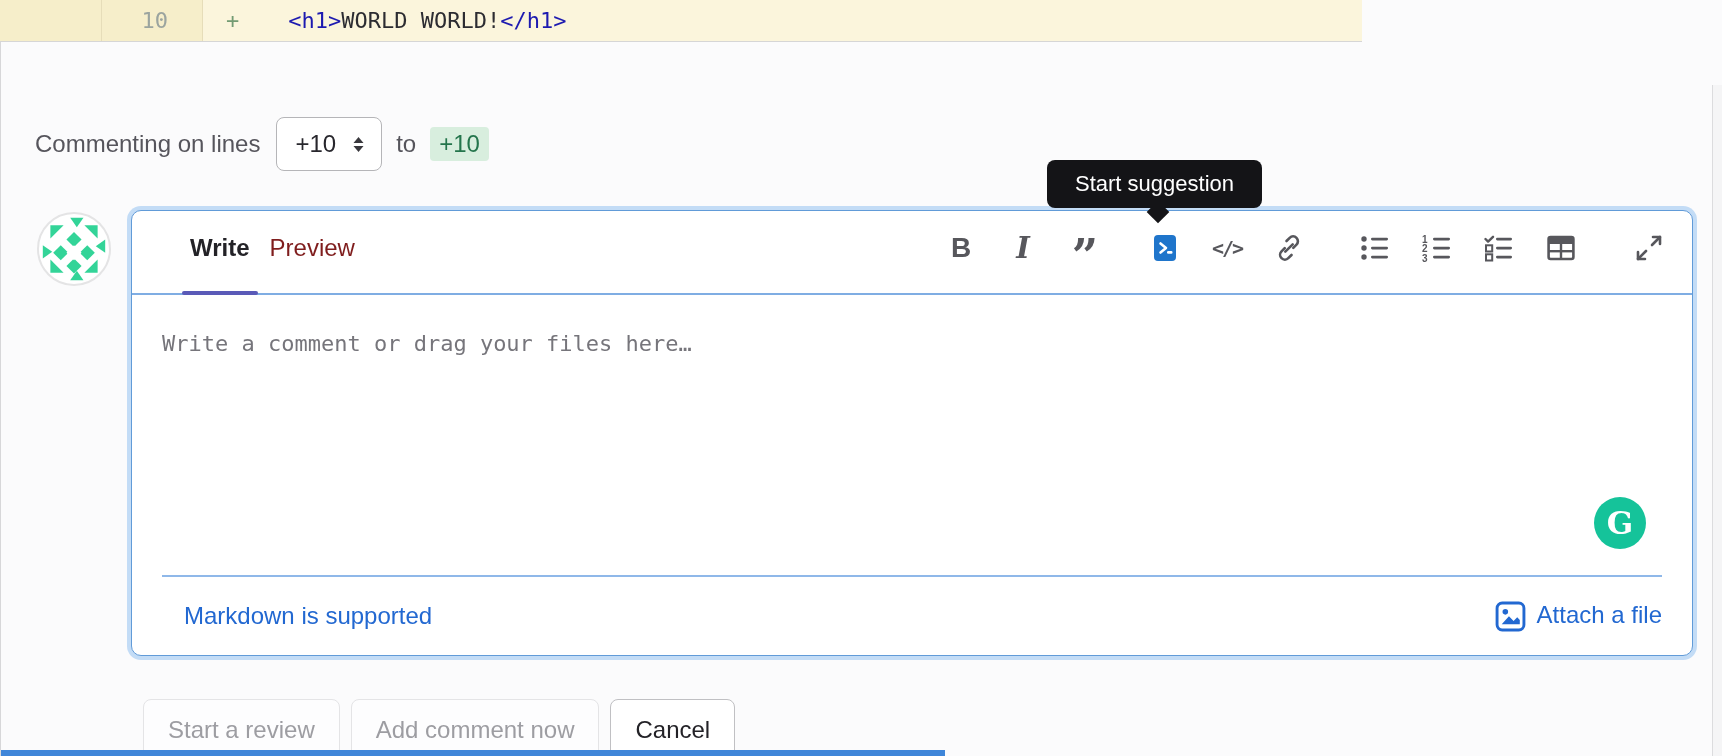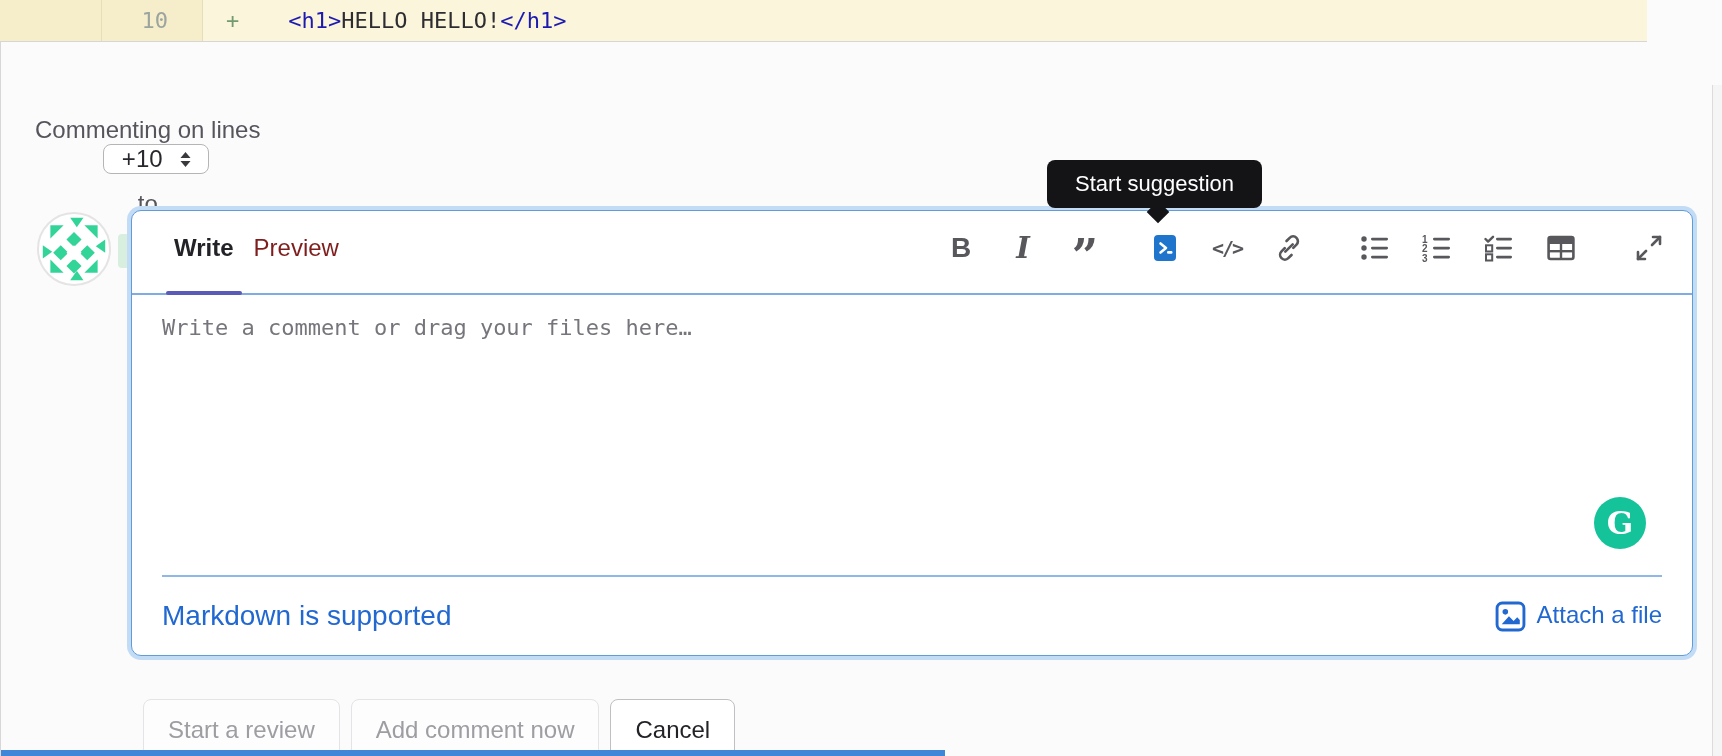--- a/index.html
+++ b/index.html
@@ -1,86 +1,86 @@
 <!DOCTYPE html>
 <html><head>
 <meta charset="utf-8">
 <style>
   * { box-sizing: border-box; margin: 0; padding: 0; }
   html,body { width:1722px; height:756px; }
   body { font-family: "Liberation Sans", sans-serif; background:#fff; }
   .stage { position:relative; width:1722px; height:756px; overflow:hidden; background:#fbfbfc; }
 
   
-  .diff-row { position:absolute; top:0; left:0; width:1647px; height:42px; display:flex;
+  .diff-row { position:absolute; top:0; left:0; width:1362px; height:42px; display:flex;
     background:#fbf5dc; border-bottom:1px solid #d6d6d6;
     font-family:"DejaVu Sans Mono", monospace; font-size:22px; line-height:41px; }
   .gutter-old { width:102px; background:#f6eeca; border-right:1px solid #e6ddb9; }
   .gutter-new { width:101px; background:#f6eeca; border-right:1px solid #e6ddb9;
     text-align:right; padding-right:34px; color:#9ba49f; }
   .code-cell { flex:1; color:#2c2c31; white-space:pre; }
   .plus-sign { color:#739b73; padding-left:23px; }
   .code-open { margin-left:49px; }
   .code-tag { color:#1d1ab0; }
 
   
   .form-area { position:absolute; top:42px; left:0; right:0; bottom:0;
     background:#fbfbfc; border-left:1px solid #d7d7d9; }
   .right-gutter { position:absolute; top:43px; right:0; bottom:0; width:10px;
     background:#f5f5f6; border-left:1px solid #dcdcde; }
 
   
   .commenting-row { position:absolute; top:74px; left:34px; height:56px;
-    display:flex; align-items:center; font-size:24px; color:#56555c;flex-direction:column; }
+    display:flex; align-items:center; font-size:24px; color:#56555c; }
   .line-select { margin-left:16px; height:54px; border:1px solid #b5b5b8; border-radius:8px;
     background:#fff; display:flex; align-items:center; padding:0 14px 0 18px; gap:14px;
     color:#28272d; cursor:pointer; }
   .to-label { margin:16px 14px; }
   .line-badge { background:#d8eede; color:#24754c; padding:3px 9px; border-radius:4px; }
 
   
   .avatar { position:absolute; top:170px; left:36px; width:74px; height:74px;
     border-radius:50%; background:#fff; border:2px solid #e4e4e5; overflow:hidden; }
 
   
   .editor { position:absolute; top:168px; left:130px; width:1562px; height:446px;
     background:#fff; border-radius:10px; border:1px solid #619bd8;
     box-shadow:0 0 0 4px #c3dcf6; display:flex; flex-direction:column; }
   .editor-header { height:84px; display:flex; align-items:center;
-    padding:6px 28px 14px 34px; border-bottom:2px solid #7fade3; }
+    padding:6px 28px 14px 50px; border-bottom:2px solid #7fade3; }
   .tabs { display:flex; gap:4px; height:100%; align-items:center; }
   .tab { position:relative; padding:0 8px; font-size:24px; color:#7f1d1d;
     height:100%; display:flex; align-items:center; cursor:pointer; }
   .tab.active { color:#232227; font-weight:bold; }
   .tab.active .tab-indicator { position:absolute; left:0; right:0; bottom:-16px;
     height:4px; border-radius:2px; background:#5a5ab8; }
   .toolbar { margin-left:auto; display:flex; align-items:center; gap:32px; }
   .tb-btn { width:30px; height:30px; display:flex; align-items:center; justify-content:center;
     color:#57575c; cursor:pointer; background:none; border:none; }
   .tb-btn.gap-md { margin-left:18px; }
   .tb-btn.gap-lg { margin-left:24px; }
   .tb-btn.gap-xl { margin-left:26px; }
   .glyph-bold { font-size:28px; font-weight:900; }
   .glyph-italic { font-family:"DejaVu Serif", serif; font-style:italic; font-size:29px; font-weight:bold; }
   .glyph-quote { font-family:"DejaVu Serif", serif; font-size:46px; font-weight:bold; line-height:10px; margin-top:16px; }
   .glyph-code { font-family:"DejaVu Sans Mono", monospace; font-size:20px; font-weight:bold; letter-spacing:-2px; }
 
   .editor-body { flex:1; position:relative; }
   .editor-textarea { width:100%; height:100%; border:none; outline:none; resize:none;
-    padding:20px 30px; font-family:"DejaVu Sans Mono", monospace; font-size:22px; color:#2c2c31;
+    padding:36px 30px; font-family:"DejaVu Sans Mono", monospace; font-size:22px; color:#2c2c31;
     background:transparent; }
   .editor-textarea::placeholder { color:#76757b; opacity:1; }
   .grammarly { position:absolute; right:46px; bottom:26px; width:52px; height:52px;
     border-radius:50%; background:#15c39a; color:#fff; display:flex; align-items:center;
     justify-content:center; font-size:31px; font-weight:bold; cursor:pointer;
     font-family:"DejaVu Serif", serif; }
   .editor-divider { border:none; border-top:2px solid #8fb8e9; margin:0 30px; }
   .editor-footer { height:78px; display:flex; align-items:center; justify-content:space-between;
     padding:0 30px; }
-  .md-link { color:#2268d1; font-size:28px; text-decoration:none; cursor:pointer; }
+  .md-link { color:#2268d1; font-size:24px; text-decoration:none; cursor:pointer;margin-left:22px; }
   .attach { display:flex; align-items:flex-start; gap:11px; color:#2268d1; font-size:24px; cursor:pointer; }
 
   
   .tooltip { position:absolute; top:118px; left:1046px; height:48px; padding:0 28px;
     background:#141417; color:#fff; font-size:22px; border-radius:8px;
     display:flex; align-items:center; z-index:20; }
   .tooltip-arrow { position:absolute; top:162px; left:1149px; width:16px; height:16px;
     background:#141417; transform:rotate(45deg); z-index:19; }
 
   
@@ -95,21 +95,21 @@
   svg { display:block; }
 </style>
 </head>
 <body>
 
 <div class="stage">
 
   <div class="diff-row">
     <div class="gutter-old"></div>
     <div class="gutter-new">10</div>
-    <div class="code-cell"><span class="plus-sign">+</span><span class="code-open code-tag">&lt;h1&gt;</span><span>HELLO HELLO!</span><span class="code-tag">&lt;/h1&gt;</span></div>
+    <div class="code-cell"><span class="plus-sign">+</span><span class="code-open code-tag">&lt;h1&gt;</span><span>WORLD WORLD!</span><span class="code-tag">&lt;/h1&gt;</span></div>
   </div>
 
   <div class="form-area">
 
     <div class="commenting-row">
       <span>Commenting on lines</span>
       <div class="line-select">
         <span>+10</span>
         <svg width="17" height="19" viewBox="0 0 17 19">
           <path d="M8.5 2 L13.5 8 H3.5 Z" fill="#39383d"></path>

